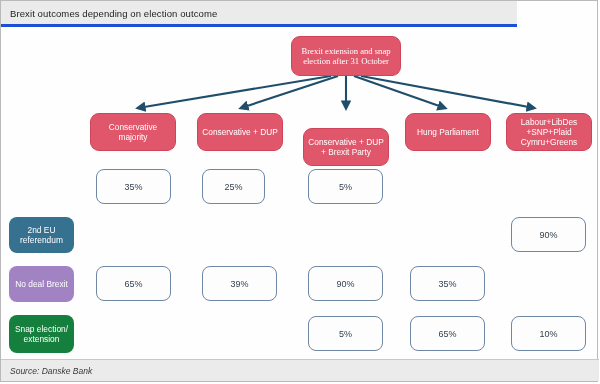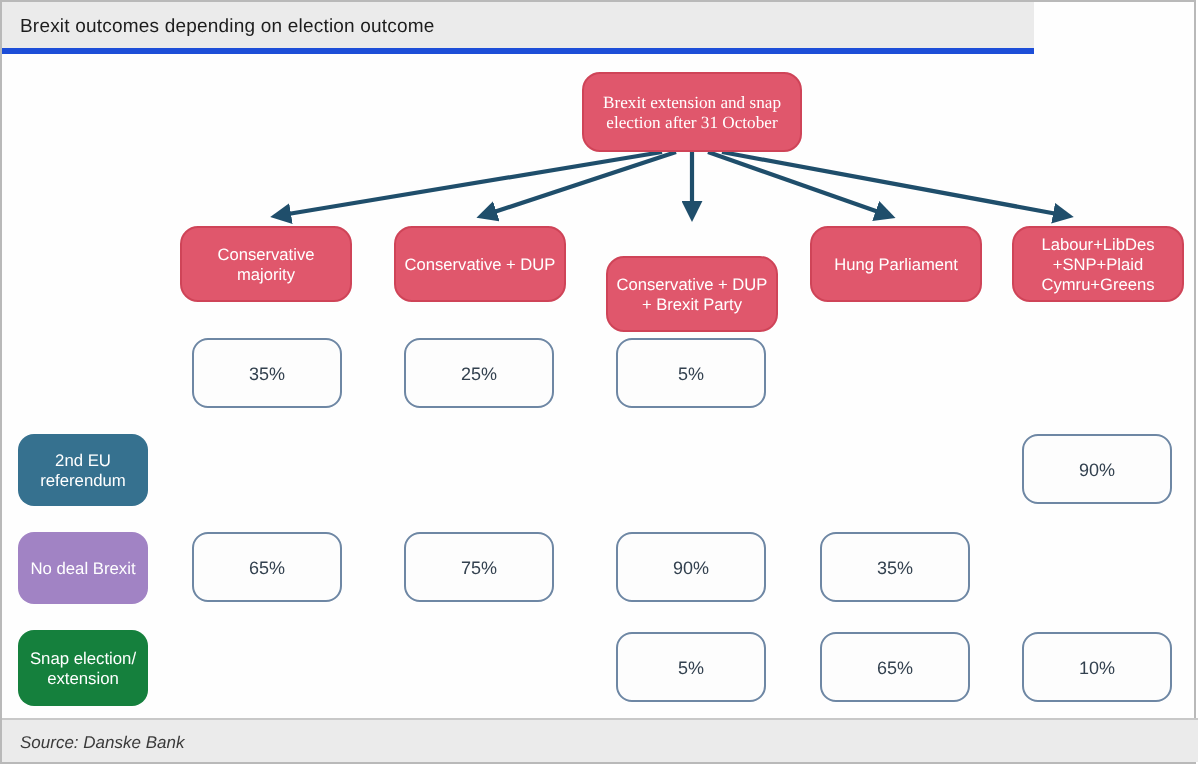--- a/index.html
+++ b/index.html
@@ -148,36 +148,36 @@
     <div class="row-label" style="left:8px;top:238px;width:65px;height:36px;background:#a183c4;">
       <span>No deal Brexit</span>
     </div>
     <div class="row-label" style="left:8px;top:287px;width:65px;height:38px;background:#15803d;">
       <span>Snap election/ extension</span>
     </div>
 
     <div class="val-box" style="left:95px;top:141px;width:75px;height:35px;">
       <span>35%</span>
     </div>
-    <div class="val-box" style="left:201px;top:141px;width:75px;height:35px;">
+    <div class="val-box" style="left:201px;top:141px;width:63px;height:35px;">
       <span>25%</span>
     </div>
     <div class="val-box" style="left:307px;top:141px;width:75px;height:35px;">
       <span>5%</span>
     </div>
 
     <div class="val-box" style="left:510px;top:189px;width:75px;height:35px;">
       <span>90%</span>
     </div>
 
     <div class="val-box" style="left:95px;top:238px;width:75px;height:35px;">
       <span>65%</span>
     </div>
     <div class="val-box" style="left:201px;top:238px;width:75px;height:35px;">
-      <span>75%</span>
+      <span>39%</span>
     </div>
     <div class="val-box" style="left:307px;top:238px;width:75px;height:35px;">
       <span>90%</span>
     </div>
     <div class="val-box" style="left:409px;top:238px;width:75px;height:35px;">
       <span>35%</span>
     </div>
 
     <div class="val-box" style="left:307px;top:288px;width:75px;height:35px;">
       <span>5%</span>

